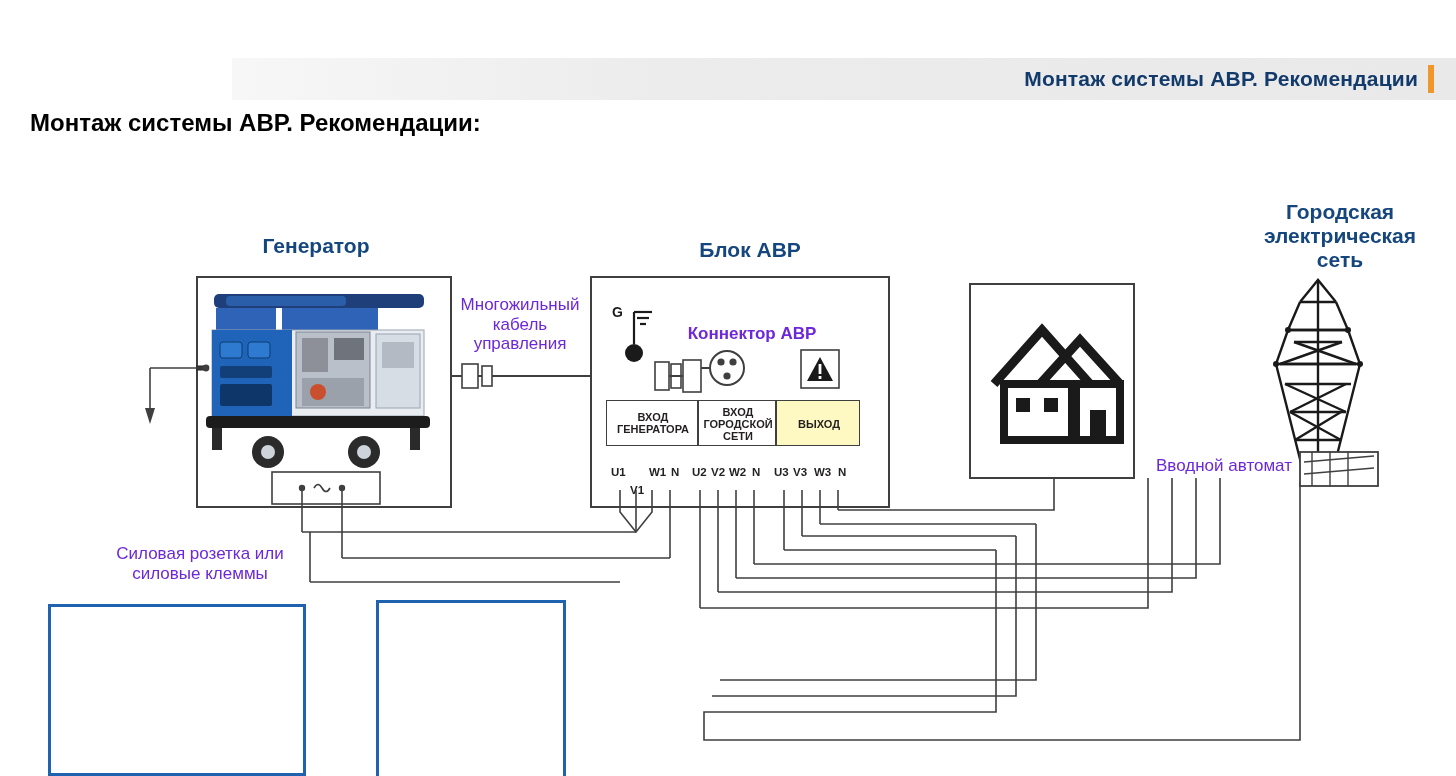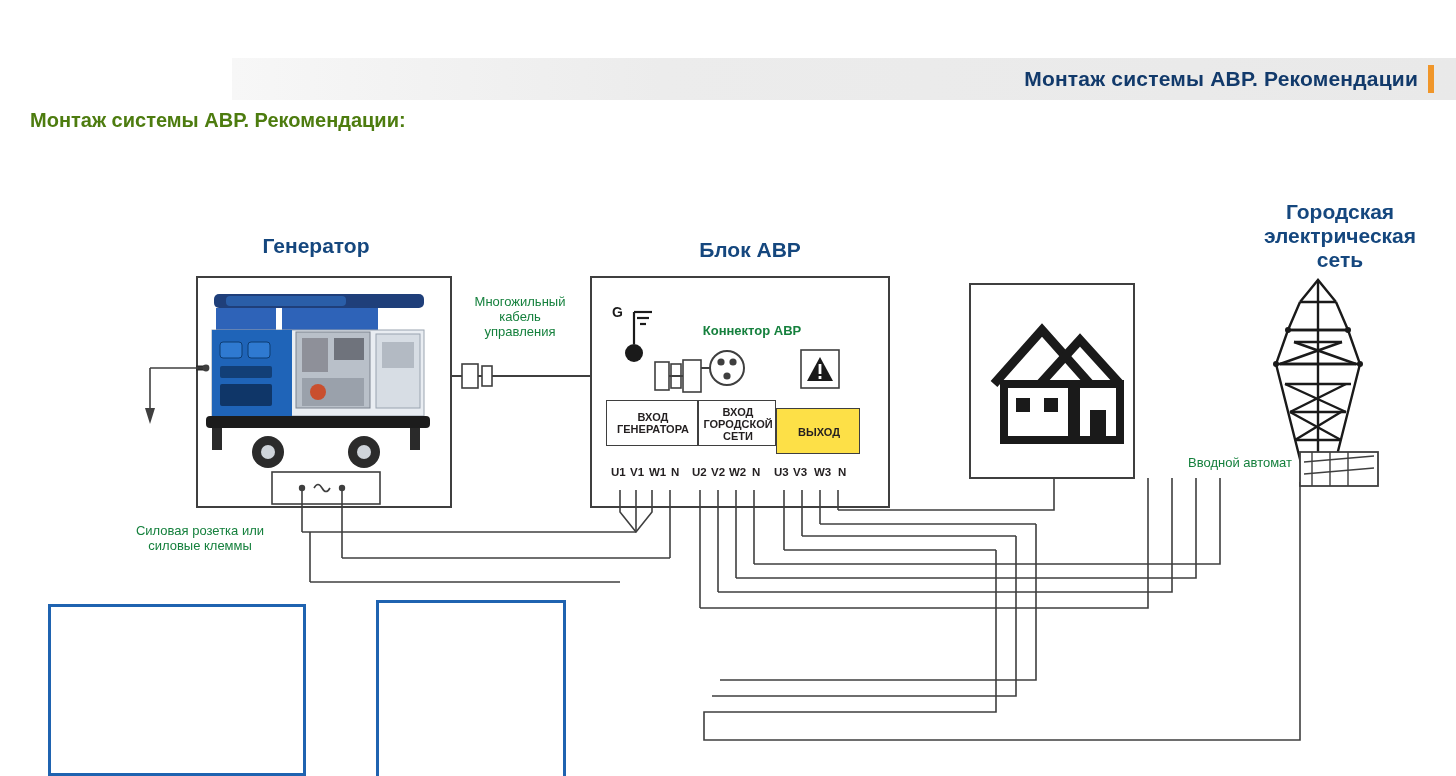--- a/index.html
+++ b/index.html
@@ -45,23 +45,23 @@
     top: 53px;
     width: 6px;
     height: 28px;
     background: #f0962a;
   }
 
   .slide-subtitle {
     position: absolute;
     left: 30px;
     top: 97px;
-    font-size: 20px;
+    font-size: 24px;
     font-weight: bold;
-    color: #4d7c0f;
+    color: #000000;
     white-space: nowrap;
   }
   .lead-text {
     position: absolute;
     left: 28px;
     top: 128px;
     width: 1400px;
     font-size: 17px;
     line-height: 1.35;
     color: #231f20;
@@ -74,22 +74,22 @@
     white-space: pre;
     line-height: 1.15;
   }
   .title-blue {
     color: #15477e;
     font-weight: bold;
     font-size: 21px;
     text-align: center;
   }
   .small {
-    font-size: 13px;
-    color: #15803d;
+    font-size: 17px;
+    color: #6d28d9;
     text-align: center;
   }
   .tiny {
     font-size: 11px;
     color: #231f20;
     text-align: center;
     font-weight: bold;
     line-height: 1.1;
   }
   .term {
@@ -364,40 +364,40 @@
 
   <div class="thin-box" style="left:606px; top:388px; width:92px; height:46px; background:#fff;">
     <div class="lbl tiny" style="left:0; top:10px; width:92px;">ВХОД
 ГЕНЕРАТОРА</div>
   </div>
   <div class="thin-box" style="left:698px; top:388px; width:78px; height:46px; background:#fff;">
     <div class="lbl tiny" style="left:0; top:5px; width:78px;">ВХОД
 ГОРОДСКОЙ
 СЕТИ</div>
   </div>
-  <div class="thin-box" style="left:776px; top:396px; width:84px; height:46px; background:#fde047;">
+  <div class="thin-box" style="left:776px; top:388px; width:84px; height:46px; background:#fef9c3;">
     <div class="lbl tiny" style="left:0; top:17px; width:84px;">ВЫХОД</div>
   </div>
 
   <div class="lbl term" style="left:611px; top:454px;">U1</div>
-  <div class="lbl term" style="left:630px; top:454px;text-align:center;">V1</div>
+  <div class="lbl term" style="left:630px; top:472px;text-align:center;">V1</div>
   <div class="lbl term" style="left:649px; top:454px;">W1</div>
   <div class="lbl term" style="left:671px; top:454px;">N</div>
 
   <div class="lbl term" style="left:692px; top:454px;text-align:right;">U2</div>
   <div class="lbl term" style="left:711px; top:454px;">V2</div>
   <div class="lbl term" style="left:729px; top:454px;">W2</div>
   <div class="lbl term" style="left:752px; top:454px;">N</div>
 
   <div class="lbl term" style="left:774px; top:454px;">U3</div>
   <div class="lbl term" style="left:793px; top:454px;">V3</div>
   <div class="lbl term" style="left:814px; top:454px;">W3</div>
   <div class="lbl term" style="left:838px; top:454px;">N</div>
 
-  <div class="lbl small" style="left:90px; top:512px; width:220px;">Силовая розетка или
+  <div class="lbl small" style="left:90px; top:532px; width:220px;">Силовая розетка или
 силовые клеммы</div>
 
   <div class="lbl small" style="left:1122px; top:444px; width:170px; text-align:right;">Вводной автомат</div>
 
   <div class="blue-frame" style="left:48px; top:592px; width:258px; height:172px;"></div>
   <div class="blue-frame" style="left:376px; top:588px; width:190px; height:184px;"></div>
 
 </div>
 
 </body></html>

